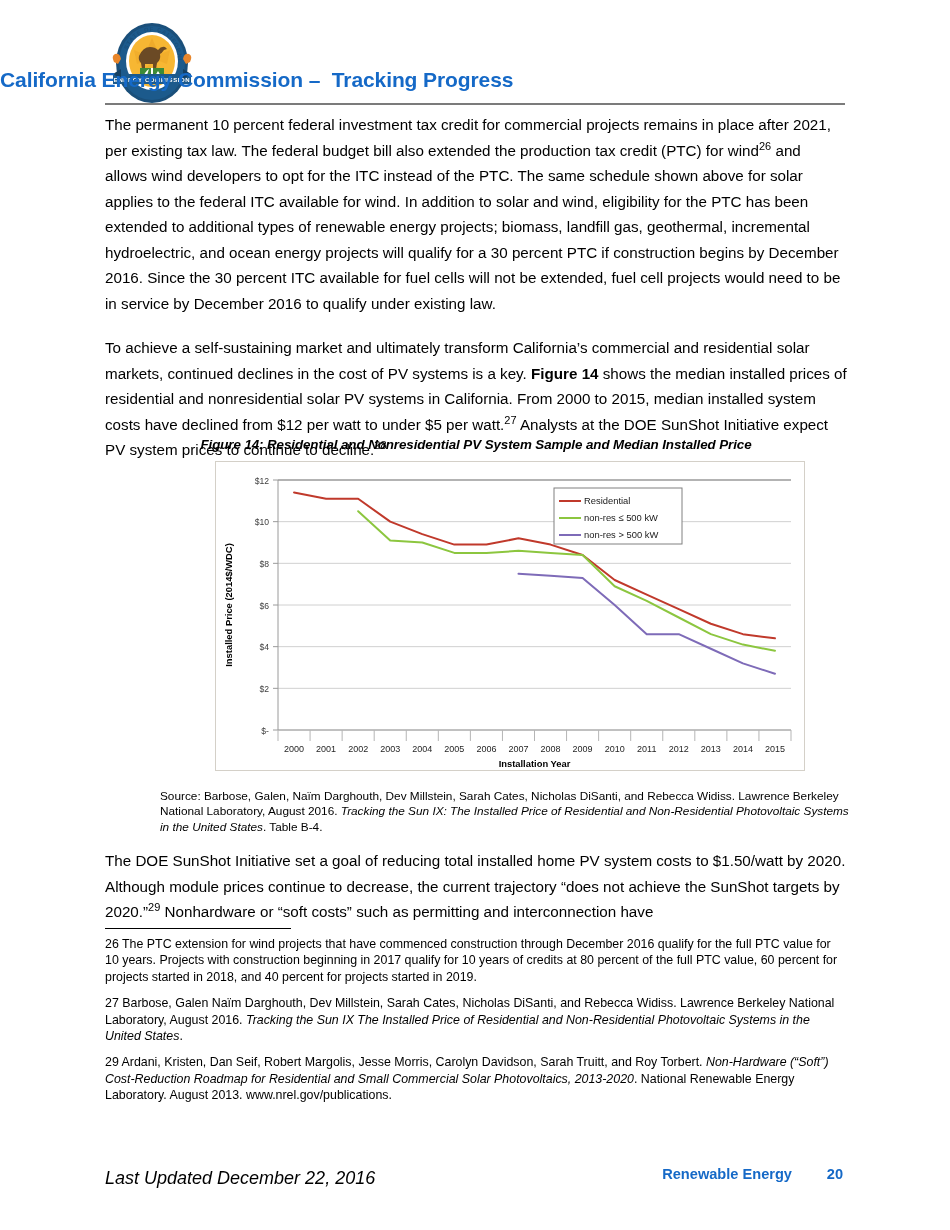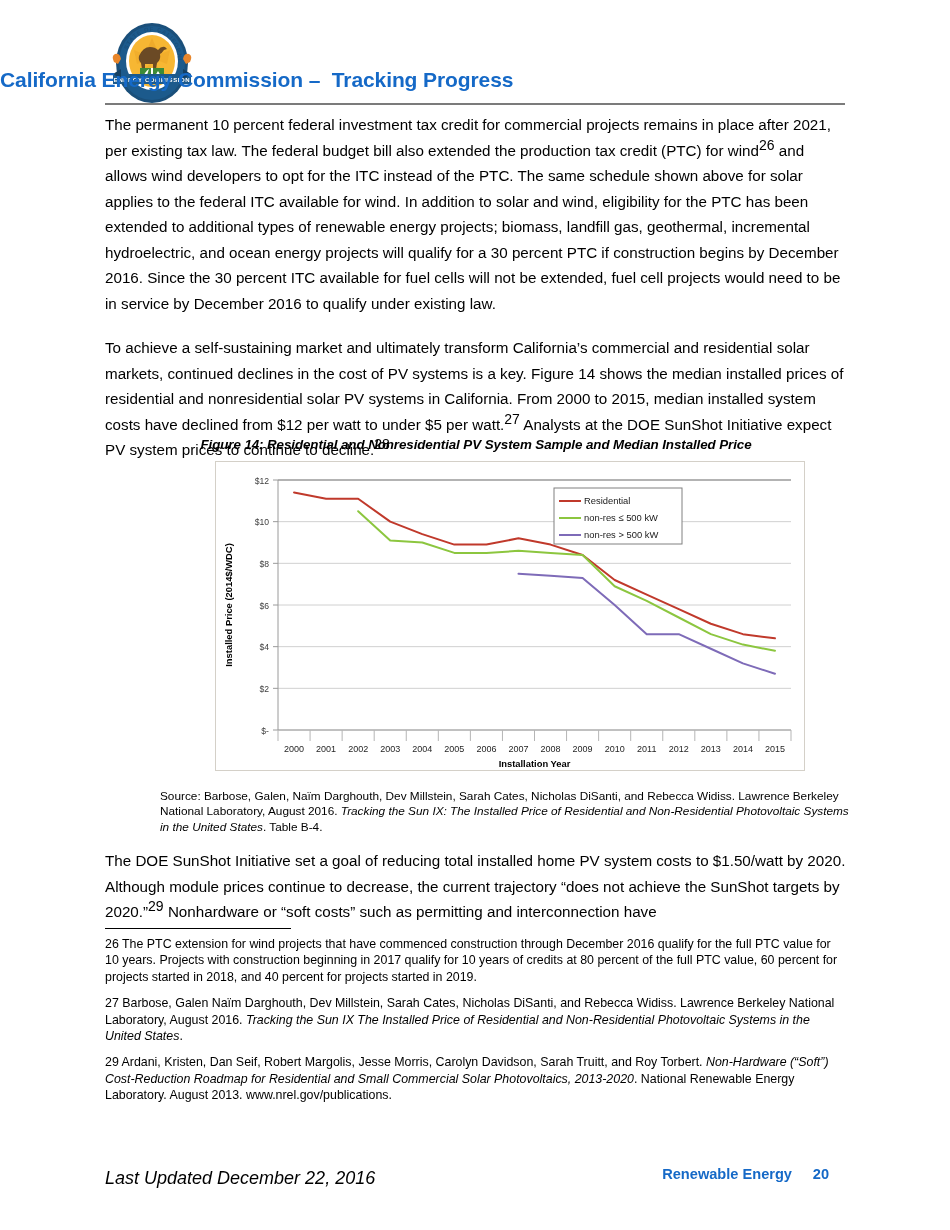--- a/index.html
+++ b/index.html
@@ -68,25 +68,25 @@
     width: 742px;
   }
   p.body {
     font-size: 15.2px;
     line-height: 25.5px;
     margin: 0 0 19px 0;
     text-align: left;
     color: #000;
   }
   sup {
-    font-size: 14px;
+    font-size: 11px;
     vertical-align: super;
     line-height: 0;
   }
-  .b { font-weight: normal; }
+  .b { font-weight: bold; }
   .i { font-style: italic; }
 
   
   .figure-wrap {
     position: absolute;
     left: 105px;
     top: 437px;
     width: 742px;
   }
   .figure-title {
@@ -155,21 +155,21 @@
   }
   .footer-right {
     position: absolute;
     right: 55px; top: 4px;
     font-size: 14.6px;
     font-weight: bold;
     color: #1569C7;
   }
   .footer-page {
     position: absolute;
-    right: 18px; top: 4px;
+    right: 4px; top: 4px;
     font-size: 14.6px;
     font-weight: bold;
     color: #1569C7;
   }
 </style>
 </head>
 <body>
 
 <div class="page">
 

